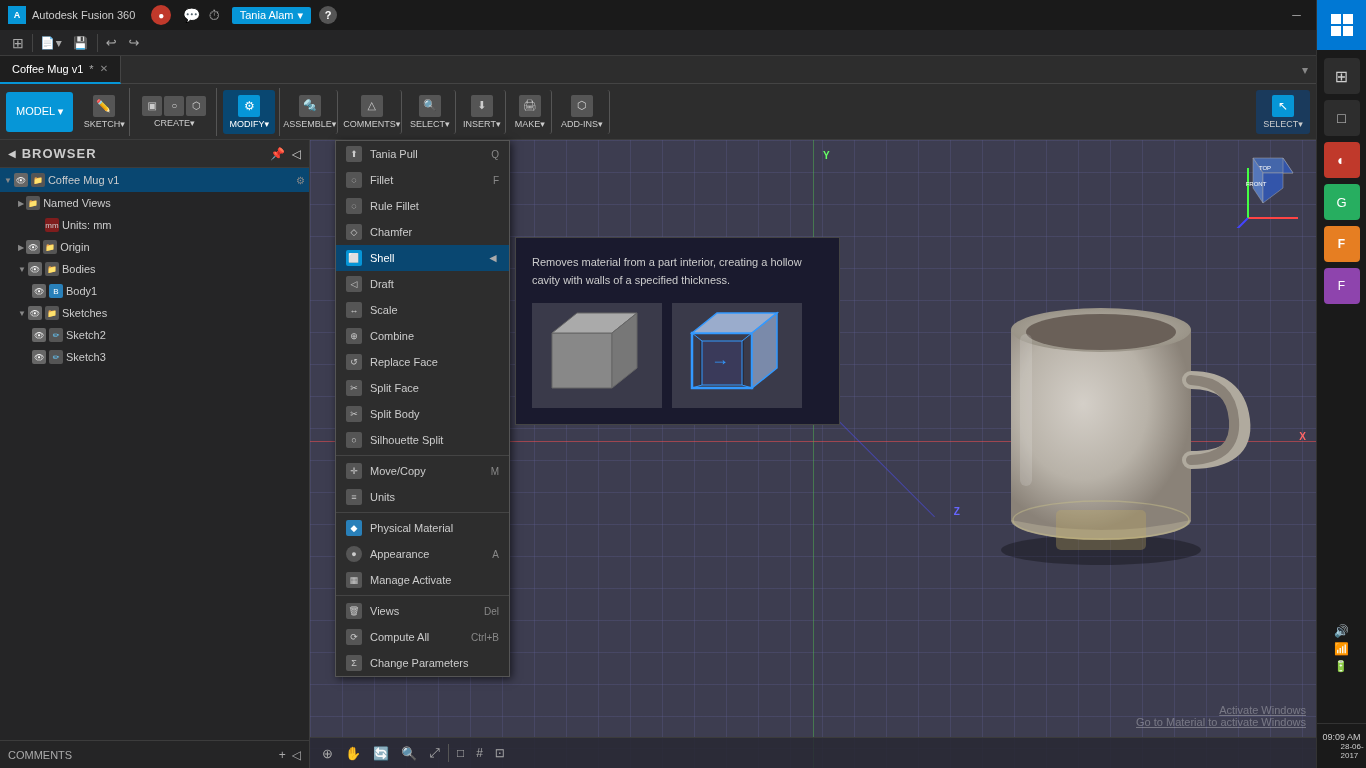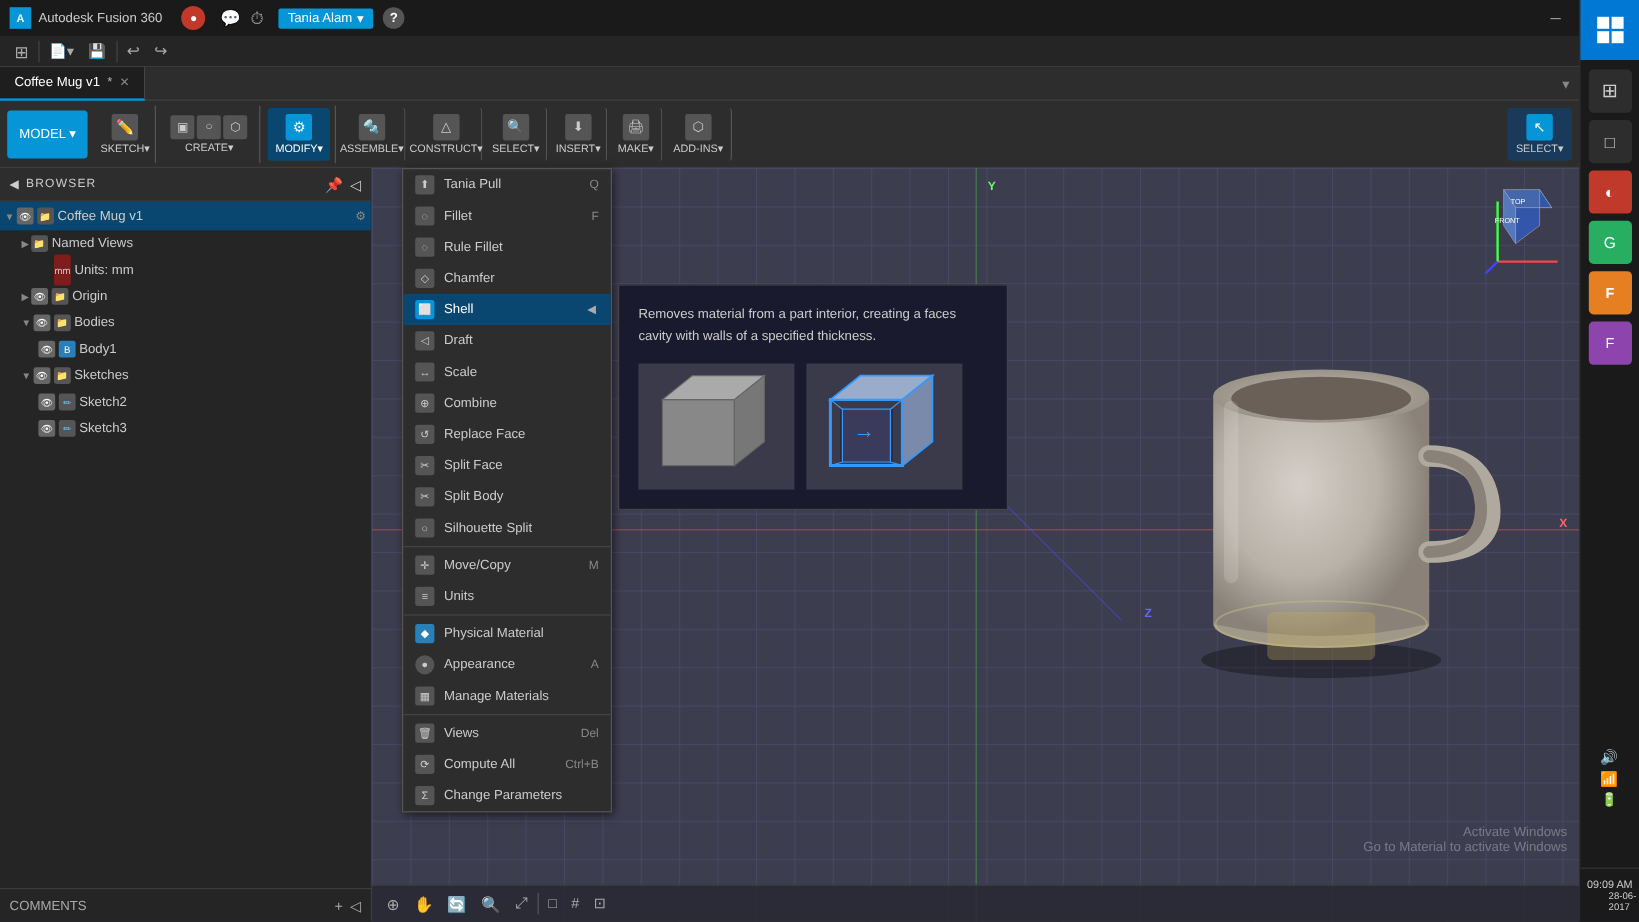--- a/index.html
+++ b/index.html
@@ -117,21 +117,21 @@
         </div>
       </div>
 
       <div style="display:flex;flex-direction:column;align-items:center;justify-content:center;width:56px;height:44px;cursor:pointer;border-radius:3px;color:#ccc;font-size:9px;gap:2px;border-right:1px solid #555;margin-right:2px;">
         <div style="width:22px;height:22px;background:#555;border-radius:2px;font-size:11px;display:flex;align-items:center;justify-content:center;">🔩</div>
         <span>ASSEMBLE▾</span>
       </div>
 
       <div style="display:flex;flex-direction:column;align-items:center;justify-content:center;width:60px;height:44px;cursor:pointer;border-radius:3px;color:#ccc;font-size:9px;gap:2px;border-right:1px solid #555;">
         <div style="width:22px;height:22px;background:#555;border-radius:2px;font-size:11px;display:flex;align-items:center;justify-content:center;">△</div>
-        <span>CONSTRUCT▾</span>
+        <span>COMMENTS▾</span>
       </div>
       <div style="display:flex;flex-direction:column;align-items:center;justify-content:center;width:52px;height:44px;cursor:pointer;border-radius:3px;color:#ccc;font-size:9px;gap:2px;border-right:1px solid #555;">
         <div style="width:22px;height:22px;background:#555;border-radius:2px;font-size:11px;display:flex;align-items:center;justify-content:center;">🔍</div>
         <span>SELECT▾</span>
       </div>
       <div style="display:flex;flex-direction:column;align-items:center;justify-content:center;width:48px;height:44px;cursor:pointer;border-radius:3px;color:#ccc;font-size:9px;gap:2px;border-right:1px solid #555;">
         <div style="width:22px;height:22px;background:#555;border-radius:2px;font-size:11px;display:flex;align-items:center;justify-content:center;">⬇</div>
         <span>INSERT▾</span>
       </div>
       <div style="display:flex;flex-direction:column;align-items:center;justify-content:center;width:44px;height:44px;cursor:pointer;border-radius:3px;color:#ccc;font-size:9px;gap:2px;border-right:1px solid #555;">
@@ -147,21 +147,21 @@
         <div style="width:22px;height:22px;background:#0696d7;border-radius:2px;font-size:12px;display:flex;align-items:center;justify-content:center;color:white;">↖</div>
         <span>SELECT▾</span>
       </div>
     </div>
 
     <div style="display:flex; height:calc(768px - 30px - 26px - 28px - 56px); position:relative;">
 
       <div style="width:310px; background:#252526; display:flex; flex-direction:column; flex-shrink:0; border-right:1px solid #3c3c3c; height:100%;">
         <div style="height:28px;background:#2d2d2d;display:flex;align-items:center;padding:0 8px;border-bottom:1px solid #3c3c3c;gap:6px;color:#ccc;font-size:11px;">
           <span style="cursor:pointer;font-size:10px;">◀</span>
-          <span style="font-weight:normal;font-size:10px;letter-spacing:1px;">BROWSER</span>
+          <span style="font-weight:bold;font-size:13px;letter-spacing:1px;">BROWSER</span>
           <span style="margin-left:auto;cursor:pointer;font-size:12px;">📌</span>
           <span style="cursor:pointer;font-size:12px;">◁</span>
         </div>
 
         <div>
 
           <div style="display:flex;align-items:center;padding:2px 4px;cursor:pointer;color:#ccc;font-size:11px;height:24px;background:#094771;">
             <span style="color:#888;font-size:8px;margin-right:2px;">▼</span>
             <span style="width:14px;height:14px;background:#666;border-radius:2px;display:inline-flex;align-items:center;justify-content:center;font-size:8px;margin-right:3px;color:white;">👁</span>
             <span style="width:14px;height:14px;background:#555;border-radius:2px;display:inline-flex;align-items:center;justify-content:center;font-size:8px;margin-right:3px;">📁</span>
@@ -170,21 +170,21 @@
           </div>
 
           <div style="display:flex;align-items:center;padding:2px 4px;cursor:pointer;color:#ccc;font-size:11px;height:22px;padding-left:18px;">
             <span style="color:#888;font-size:8px;margin-right:2px;">▶</span>
             <span style="width:14px;height:14px;background:#555;border-radius:2px;display:inline-flex;align-items:center;justify-content:center;font-size:8px;margin-right:3px;color:#c8a050;">📁</span>
             <span>Named Views</span>
           </div>
 
           <div style="display:flex;align-items:center;padding:2px 4px;cursor:pointer;color:#ccc;font-size:11px;height:22px;padding-left:18px;">
             <span style="width:14px;height:14px;display:inline-flex;align-items:center;justify-content:center;font-size:8px;margin-right:3px;margin-left:10px;"></span>
-            <span style="width:14px;height:26px;background:#7f1d1d;border-radius:2px;display:inline-flex;align-items:center;justify-content:center;font-size:8px;margin-right:3px;">mm</span>
+            <span style="width:14px;height:14px;background:#7f1d1d;border-radius:2px;display:inline-flex;align-items:center;justify-content:center;font-size:8px;margin-right:3px;">mm</span>
             <span>Units: mm</span>
           </div>
 
           <div style="display:flex;align-items:center;padding:2px 4px;cursor:pointer;color:#ccc;font-size:11px;height:22px;padding-left:18px;">
             <span style="color:#888;font-size:8px;margin-right:2px;">▶</span>
             <span style="width:14px;height:14px;background:#666;border-radius:2px;display:inline-flex;align-items:center;justify-content:center;font-size:8px;margin-right:3px;color:white;">👁</span>
             <span style="width:14px;height:14px;background:#555;border-radius:2px;display:inline-flex;align-items:center;justify-content:center;font-size:8px;margin-right:3px;color:#c8a050;">📁</span>
             <span>Origin</span>
           </div>
 
@@ -280,21 +280,21 @@
             <text x="37" y="22" font-size="6" fill="white" text-anchor="middle">TOP</text>
 
             <text x="28" y="38" font-size="6" fill="white" text-anchor="middle">FRONT</text>
           </svg>
         </div>
 
         <div style="position:absolute;top:calc(48% - 10px);right:10px;color:#ff6666;font-size:10px;font-weight:bold;">X</div>
         <div style="position:absolute;top:10px;left:51%;color:#66ff66;font-size:10px;font-weight:bold;">Y</div>
         <div style="position:absolute;bottom:40%;left:64%;color:#6666ff;font-size:10px;font-weight:bold;">Z</div>
 
-        <div style="position:absolute;bottom:56px;right:10px;color:rgba(255,255,255,0.3);font-size:11px;text-align:right;">
+        <div style="position:absolute;bottom:40px;right:10px;color:rgba(255,255,255,0.3);font-size:11px;text-align:right;text-decoration:underline;">
           <div>Activate Windows</div>
           <div>Go to Material to activate Windows</div>
         </div>
 
         <div style="position:absolute;bottom:0;left:0;right:0;height:30px;background:rgba(40,40,50,0.85);display:flex;align-items:center;padding:0 8px;gap:4px;">
           <div style="color:#aaa;padding:2px 4px;cursor:pointer;font-size:13px;">⊕</div>
           <div style="color:#aaa;padding:2px 4px;cursor:pointer;font-size:13px;">✋</div>
           <div style="color:#aaa;padding:2px 4px;cursor:pointer;font-size:13px;">🔄</div>
           <div style="color:#aaa;padding:2px 4px;cursor:pointer;font-size:13px;">🔍</div>
           <div style="color:#aaa;padding:2px 4px;cursor:pointer;font-size:13px;">⤢</div>
@@ -391,21 +391,21 @@
         </div>
 
         <div style="display:flex;align-items:center;padding:5px 10px;cursor:pointer;color:#ccc;font-size:11px;gap:8px;">
           <div style="width:16px;height:16px;background:#555;border-radius:50%;display:flex;align-items:center;justify-content:center;font-size:9px;">●</div>
           <span>Appearance</span>
           <span style="margin-left:auto;color:#888;font-size:10px;">A</span>
         </div>
 
         <div style="display:flex;align-items:center;padding:5px 10px;cursor:pointer;color:#ccc;font-size:11px;gap:8px;">
           <div style="width:16px;height:16px;background:#555;border-radius:2px;display:flex;align-items:center;justify-content:center;font-size:9px;">▦</div>
-          <span>Manage Materials</span>
+          <span>Manage Activate</span>
         </div>
         <div style="height:1px;background:#444;margin:2px 0;"></div>
 
         <div style="display:flex;align-items:center;padding:5px 10px;cursor:pointer;color:#ccc;font-size:11px;gap:8px;">
           <div style="width:16px;height:16px;background:#555;border-radius:2px;display:flex;align-items:center;justify-content:center;font-size:9px;">🗑</div>
           <span>Views</span>
           <span style="margin-left:auto;color:#888;font-size:10px;">Del</span>
         </div>
 
         <div style="display:flex;align-items:center;padding:5px 10px;cursor:pointer;color:#ccc;font-size:11px;gap:8px;">
@@ -414,21 +414,21 @@
           <span style="margin-left:auto;color:#888;font-size:10px;">Ctrl+B</span>
         </div>
 
         <div style="display:flex;align-items:center;padding:5px 10px;cursor:pointer;color:#ccc;font-size:11px;gap:8px;">
           <div style="width:16px;height:16px;background:#555;border-radius:2px;display:flex;align-items:center;justify-content:center;font-size:9px;">Σ</div>
           <span>Change Parameters</span>
         </div>
       </div>
 
       <div style="position:absolute;left:515px;top:97px;width:325px;background:#1a1a2e;border:1px solid #444;padding:16px;color:#ccc;font-size:11px;z-index:101;">
-        <p style="line-height:1.6;margin-bottom:10px;font-size:11px;">Removes material from a part interior, creating a faces cavity with walls of a specified thickness.</p>
+        <p style="line-height:1.6;margin-bottom:10px;font-size:11px;">Removes material from a part interior, creating a hollow cavity with walls of a specified thickness.</p>
 
         <div style="display:flex;gap:10px;margin-top:14px;">
 
           <svg width="130" height="105" viewBox="0 0 130 105" style="background:#3a3a4a;">
 
             <polygon points="20,30 80,30 80,85 20,85" fill="#888" stroke="#666" stroke-width="1"></polygon>
             <polygon points="20,30 45,10 105,10 80,30" fill="#aaa" stroke="#666" stroke-width="1"></polygon>
             <polygon points="80,30 105,10 105,65 80,85" fill="#777" stroke="#666" stroke-width="1"></polygon>
           </svg>
 

